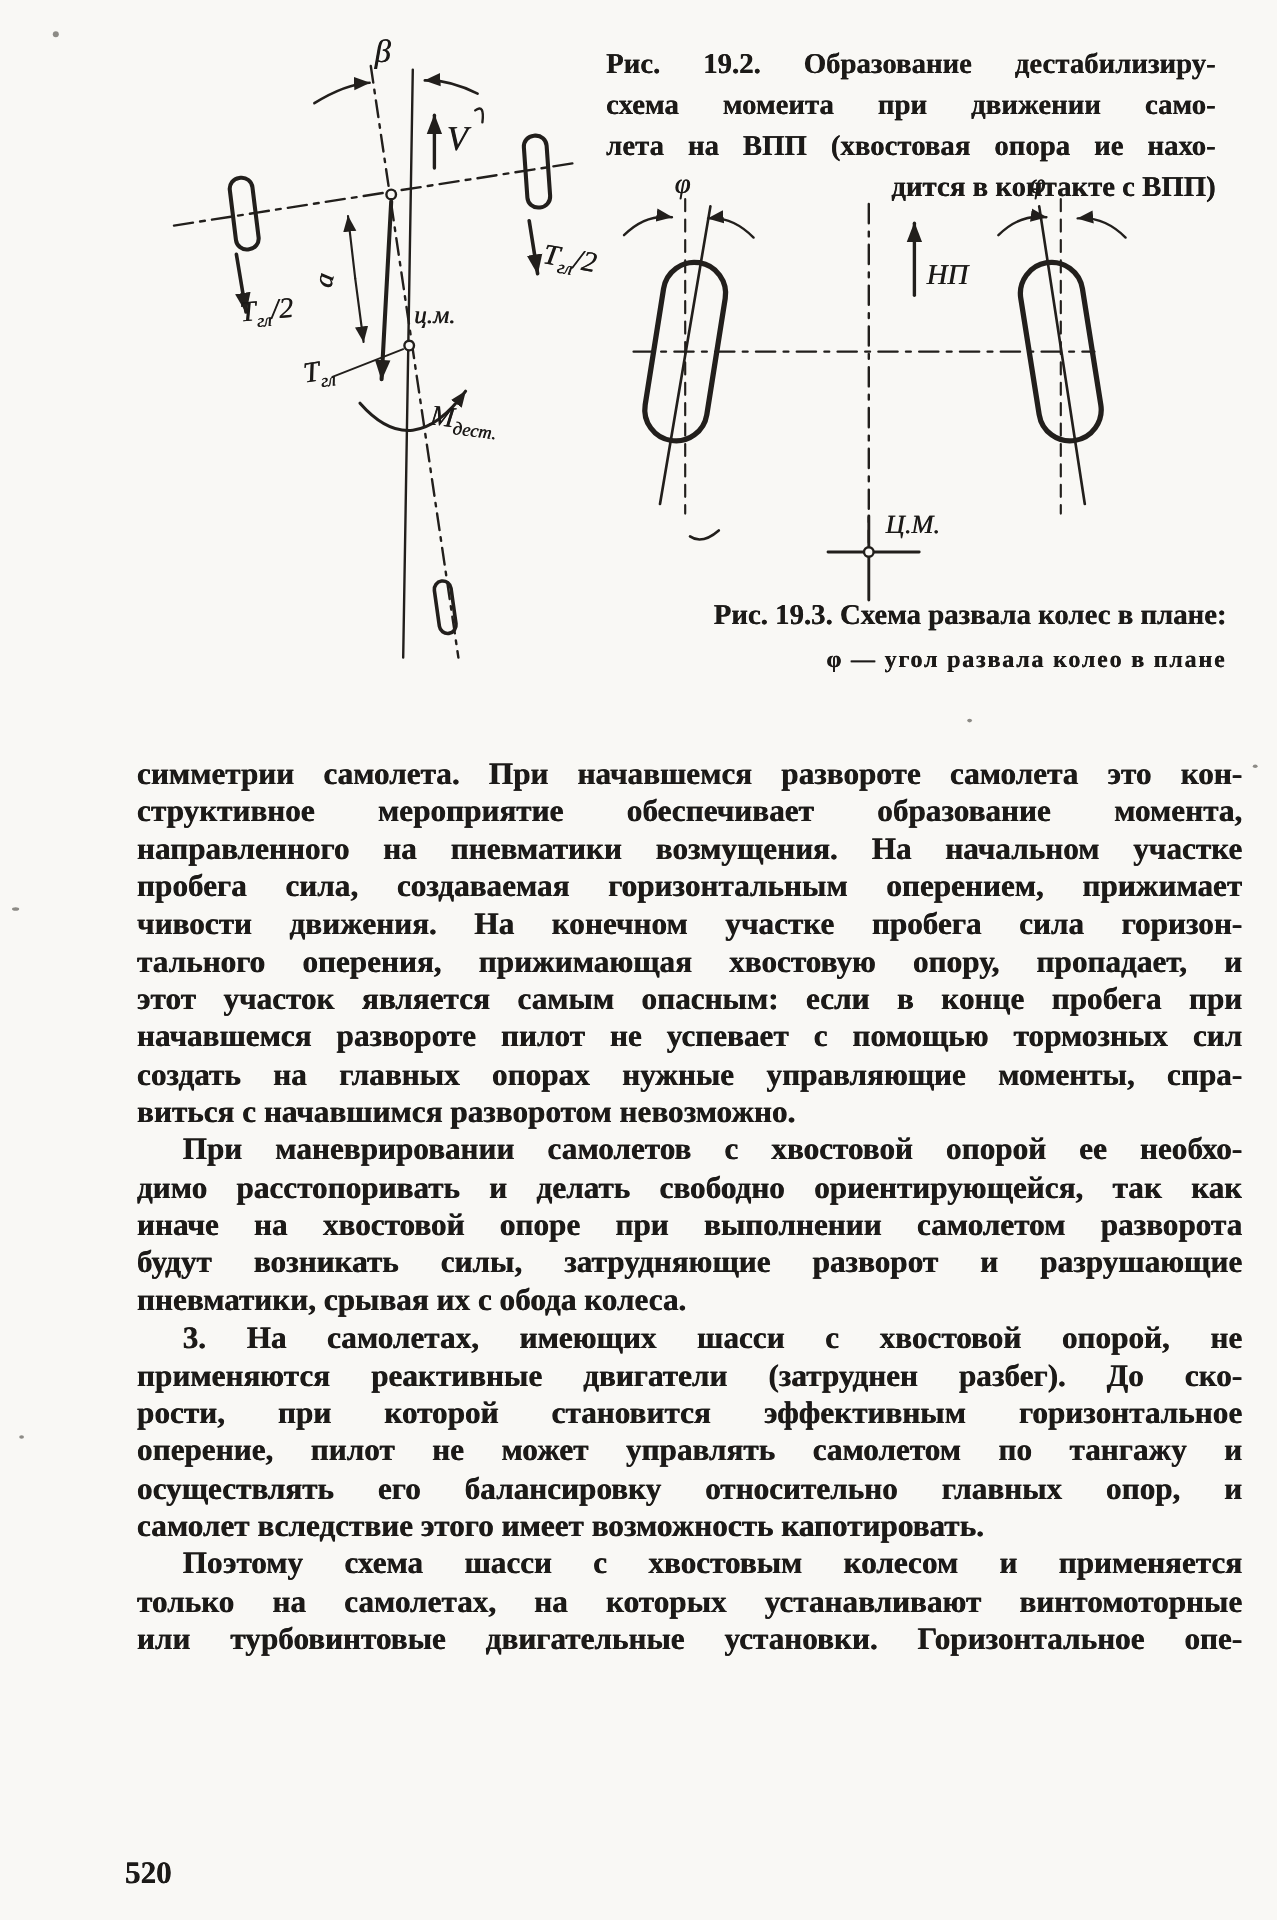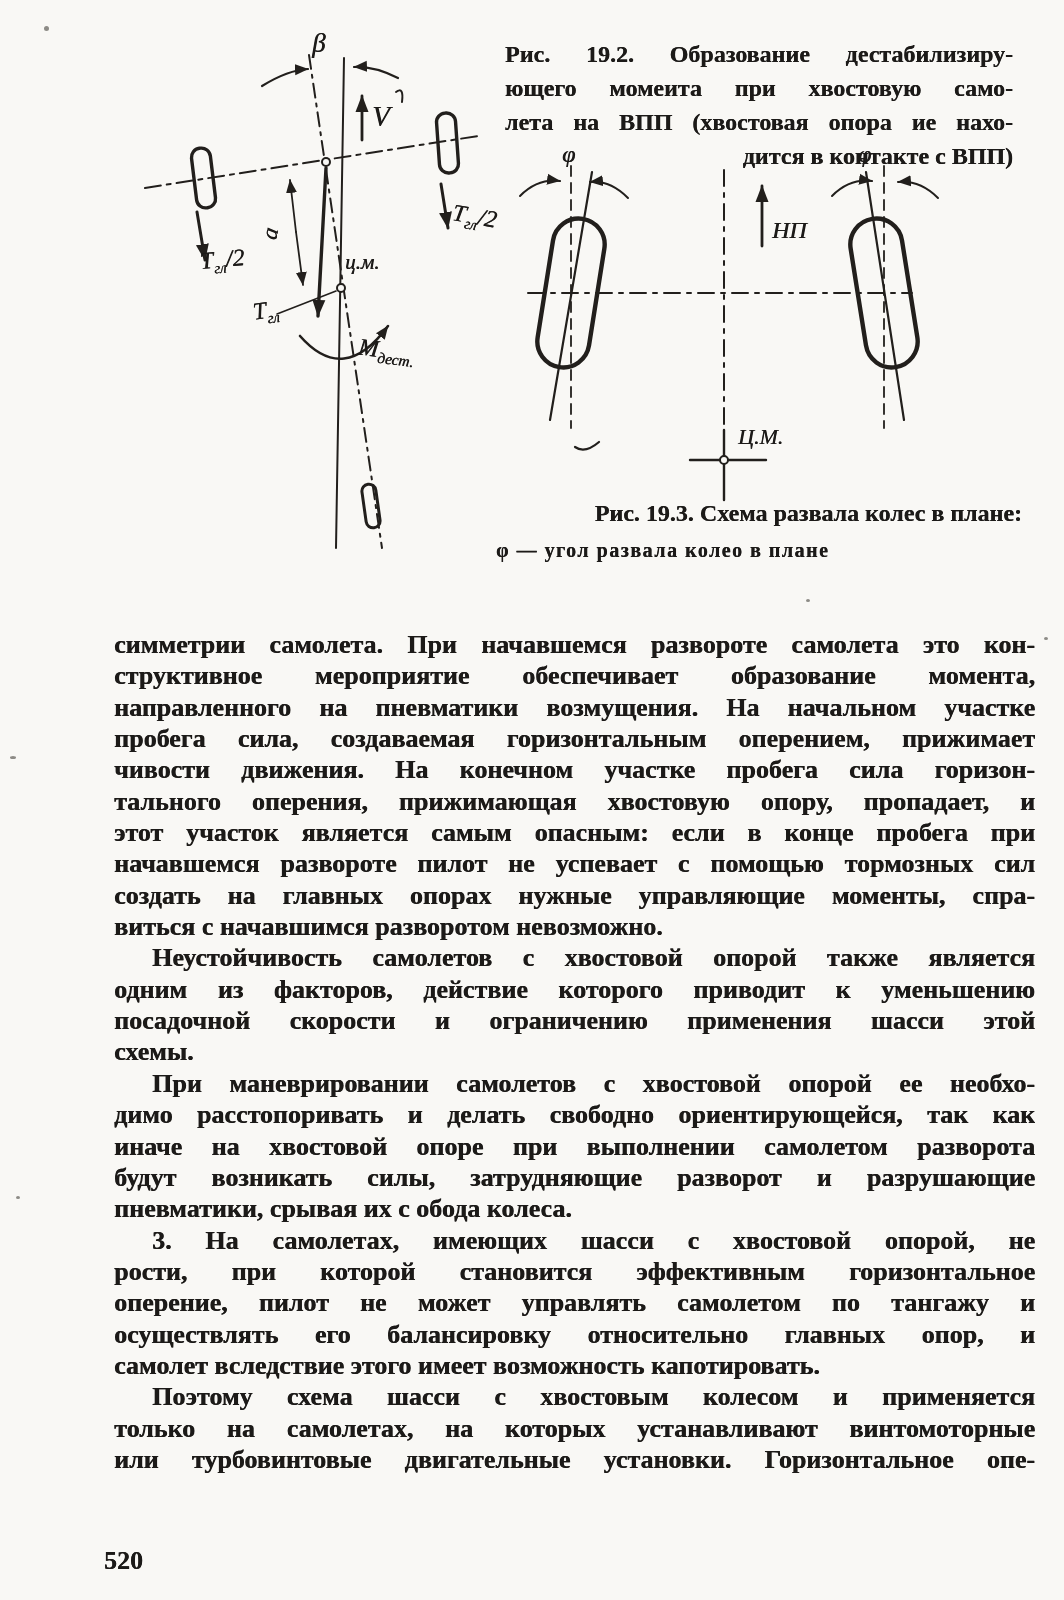--- a/index.html
+++ b/index.html
@@ -31,21 +31,21 @@
     font-size:24px;
     line-height:34px;
     text-shadow:0.3px 0 0 #1c1a18;
   }
   .cap-line{height:34px;overflow:hidden;}
   .cap-line.just{text-align:justify;text-align-last:justify;}
   .cap-line.ctr{text-align:right;}
   .cap-sub{
     font-size:20px;
     letter-spacing:1.5px;
-    text-align:left;
+    text-align:right;
     font-weight:bold;
     margin-top:3px;
   }
   
   .body-text{
     position:absolute;
     left:114px;top:629px;width:921px;
     font-size:26px;
     line-height:31.35px;
     text-shadow:0.45px 0 0 #1c1a18;
@@ -147,21 +147,21 @@
   <span class="fig-label" style="left:345px;top:252px;font-size:21px;">ц.м.</span>
   <span class="fig-label" style="left:253px;top:298px;font-size:24px;transform:rotate(-8deg);"><span>Т</span><sub>гл</sub></span>
   <span class="fig-label" style="left:358px;top:338px;font-size:24px;transform:rotate(7deg);"><span>М</span><sub>дест.</sub></span>
   <span class="fig-label" style="left:562px;top:142px;font-size:24px;">φ</span>
   <span class="fig-label" style="left:858px;top:142px;font-size:24px;">φ</span>
   <span class="fig-label" style="left:772px;top:218px;font-size:24px;">НП</span>
   <span class="fig-label" style="left:738px;top:426px;font-size:22px;">Ц.М.</span>
 
   <div class="caption" style="left:505px;top:37px;width:508px;">
       <div class="cap-line just">Рис. 19.2. Образование дестабилизиру-</div>
-      <div class="cap-line just">ющего момеита при хвостовую само-</div>
+      <div class="cap-line just">схема момеита при движении само-</div>
       <div class="cap-line just">лета на ВПП (хвостовая опора ие нахо-</div>
       <div class="cap-line ctr">дится в контакте с ВПП)</div>
     </div>
 
   <div class="caption" style="left:496px;top:496px;width:526px;">
     <div class="cap-line ctr">Рис. 19.3. Схема развала колес в плане:</div>
     <div class="cap-sub">φ — угол развала колео в плане</div>
   </div>
 
   <div class="body-text">
@@ -171,34 +171,29 @@
         <div class="bline just">направленного на пневматики возмущения. На начальном участке</div>
         <div class="bline just">пробега сила, создаваемая горизонтальным оперением, прижимает</div>
         <div class="bline just">чивости движения. На конечном участке пробега сила горизон-</div>
         <div class="bline just">тального оперения, прижимающая хвостовую опору, пропадает, и</div>
         <div class="bline just">этот участок является самым опасным: если в конце пробега при</div>
         <div class="bline just">начавшемся развороте пилот не успевает с помощью тормозных сил</div>
         <div class="bline just">создать на главных опорах нужные управляющие моменты, спра-</div>
         <div class="bline">виться с начавшимся разворотом невозможно.</div>
       </div>
       <div class="para">
-        <div class="bline just ind">Неустойчивость самолетов с хвостовой опорой также является</div>
-        <div class="bline just">одним из факторов, действие которого приводит к уменьшению</div>
-        <div class="bline just">посадочной скорости и ограничению применения шасси этой</div>
-        <div class="bline">схемы.</div>
-      </div>
-      <div class="para">
         <div class="bline just ind">При маневрировании самолетов с хвостовой опорой ее необхо-</div>
         <div class="bline just">димо расстопоривать и делать свободно ориентирующейся, так как</div>
         <div class="bline just">иначе на хвостовой опоре при выполнении самолетом разворота</div>
         <div class="bline just">будут возникать силы, затрудняющие разворот и разрушающие</div>
         <div class="bline">пневматики, срывая их с обода колеса.</div>
       </div>
       <div class="para">
         <div class="bline just ind">3. На самолетах, имеющих шасси с хвостовой опорой, не</div>
+        <div class="bline just">применяются реактивные двигатели (затруднен разбег). До ско-</div>
         <div class="bline just">рости, при которой становится эффективным горизонтальное</div>
         <div class="bline just">оперение, пилот не может управлять самолетом по тангажу и</div>
         <div class="bline just">осуществлять его балансировку относительно главных опор, и</div>
         <div class="bline">самолет вследствие этого имеет возможность капотировать.</div>
       </div>
       <div class="para">
         <div class="bline just ind">Поэтому схема шасси с хвостовым колесом и применяется</div>
         <div class="bline just">только на самолетах, на которых устанавливают винтомоторные</div>
         <div class="bline just">или турбовинтовые двигательные установки. Горизонтальное опе-</div>
       </div>

